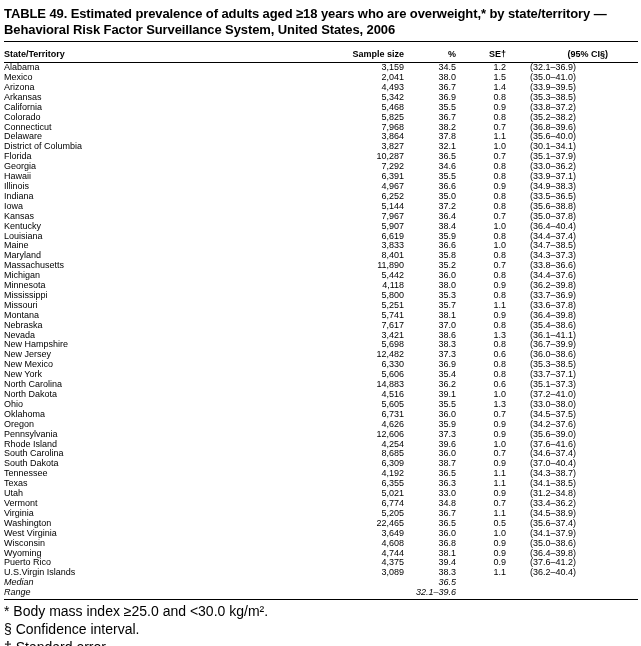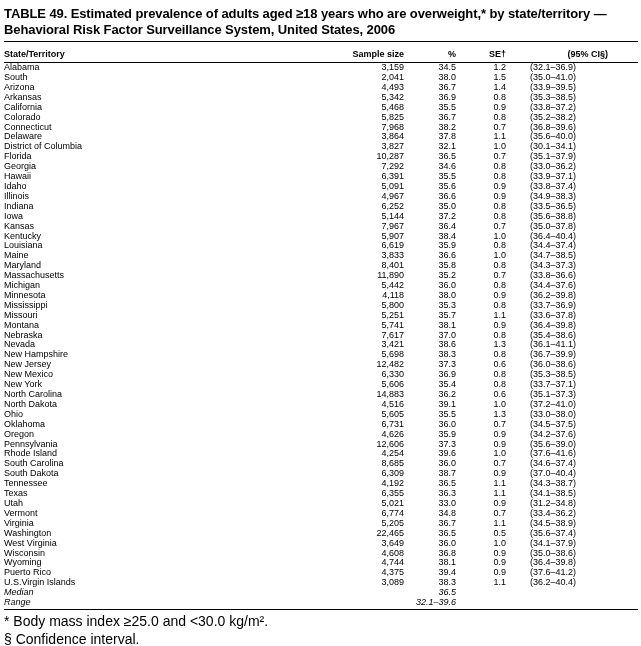--- a/index.html
+++ b/index.html
@@ -66,21 +66,21 @@
     </thead>
     <tbody id="table-body">
         <tr>
           <td class="c-state">Alabama</td>
           <td class="c-sample">3,159</td>
           <td class="c-pct">34.5</td>
           <td class="c-se">1.2</td>
           <td class="c-ci">(32.1–36.9)</td>
         </tr>
         <tr>
-          <td class="c-state">South</td>
+          <td class="c-state">Mexico</td>
           <td class="c-sample">2,041</td>
           <td class="c-pct">38.0</td>
           <td class="c-se">1.5</td>
           <td class="c-ci">(35.0–41.0)</td>
         </tr>
         <tr>
           <td class="c-state">Arizona</td>
           <td class="c-sample">4,493</td>
           <td class="c-pct">36.7</td>
           <td class="c-se">1.4</td>
@@ -141,27 +141,20 @@
           <td class="c-pct">34.6</td>
           <td class="c-se">0.8</td>
           <td class="c-ci">(33.0–36.2)</td>
         </tr>
         <tr>
           <td class="c-state">Hawaii</td>
           <td class="c-sample">6,391</td>
           <td class="c-pct">35.5</td>
           <td class="c-se">0.8</td>
           <td class="c-ci">(33.9–37.1)</td>
-        </tr>
-        <tr>
-          <td class="c-state">Idaho</td>
-          <td class="c-sample">5,091</td>
-          <td class="c-pct">35.6</td>
-          <td class="c-se">0.9</td>
-          <td class="c-ci">(33.8–37.4)</td>
         </tr>
         <tr>
           <td class="c-state">Illinois</td>
           <td class="c-sample">4,967</td>
           <td class="c-pct">36.6</td>
           <td class="c-se">0.9</td>
           <td class="c-ci">(34.9–38.3)</td>
         </tr>
         <tr>
           <td class="c-state">Indiana</td>

